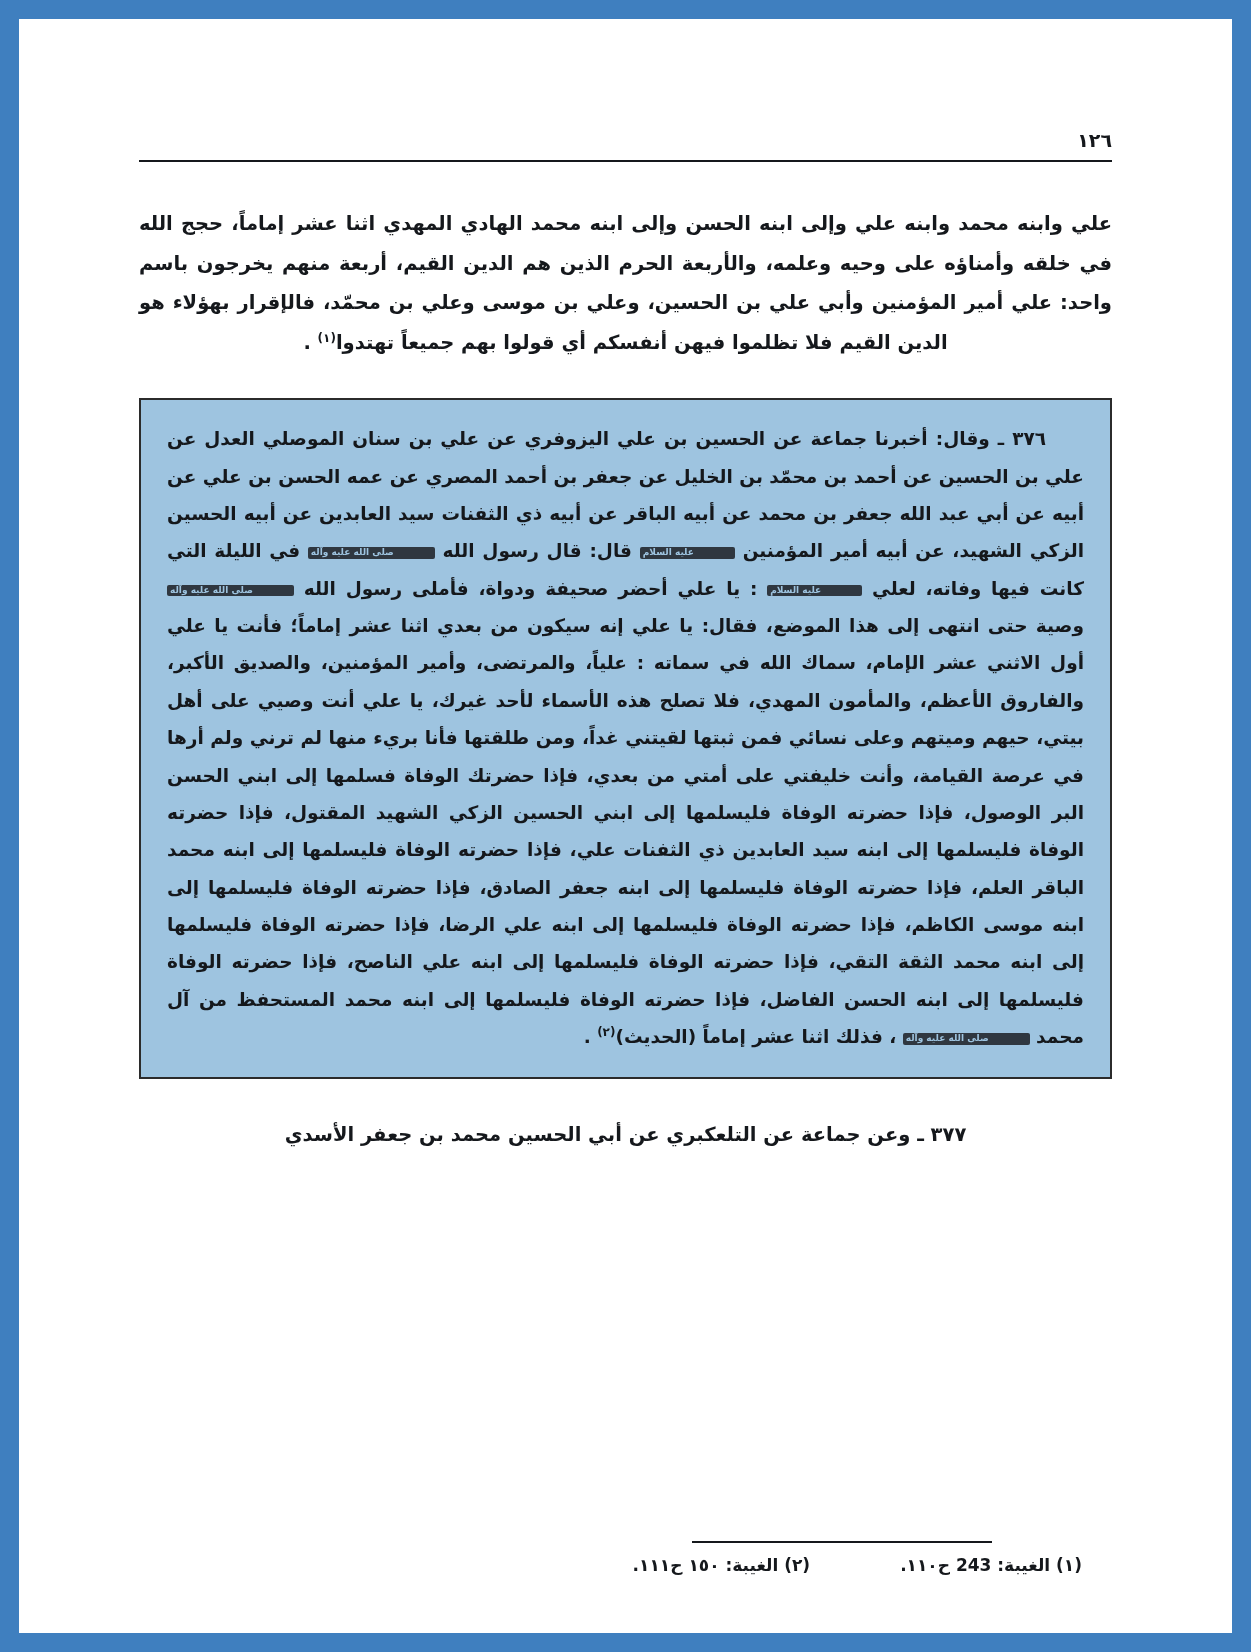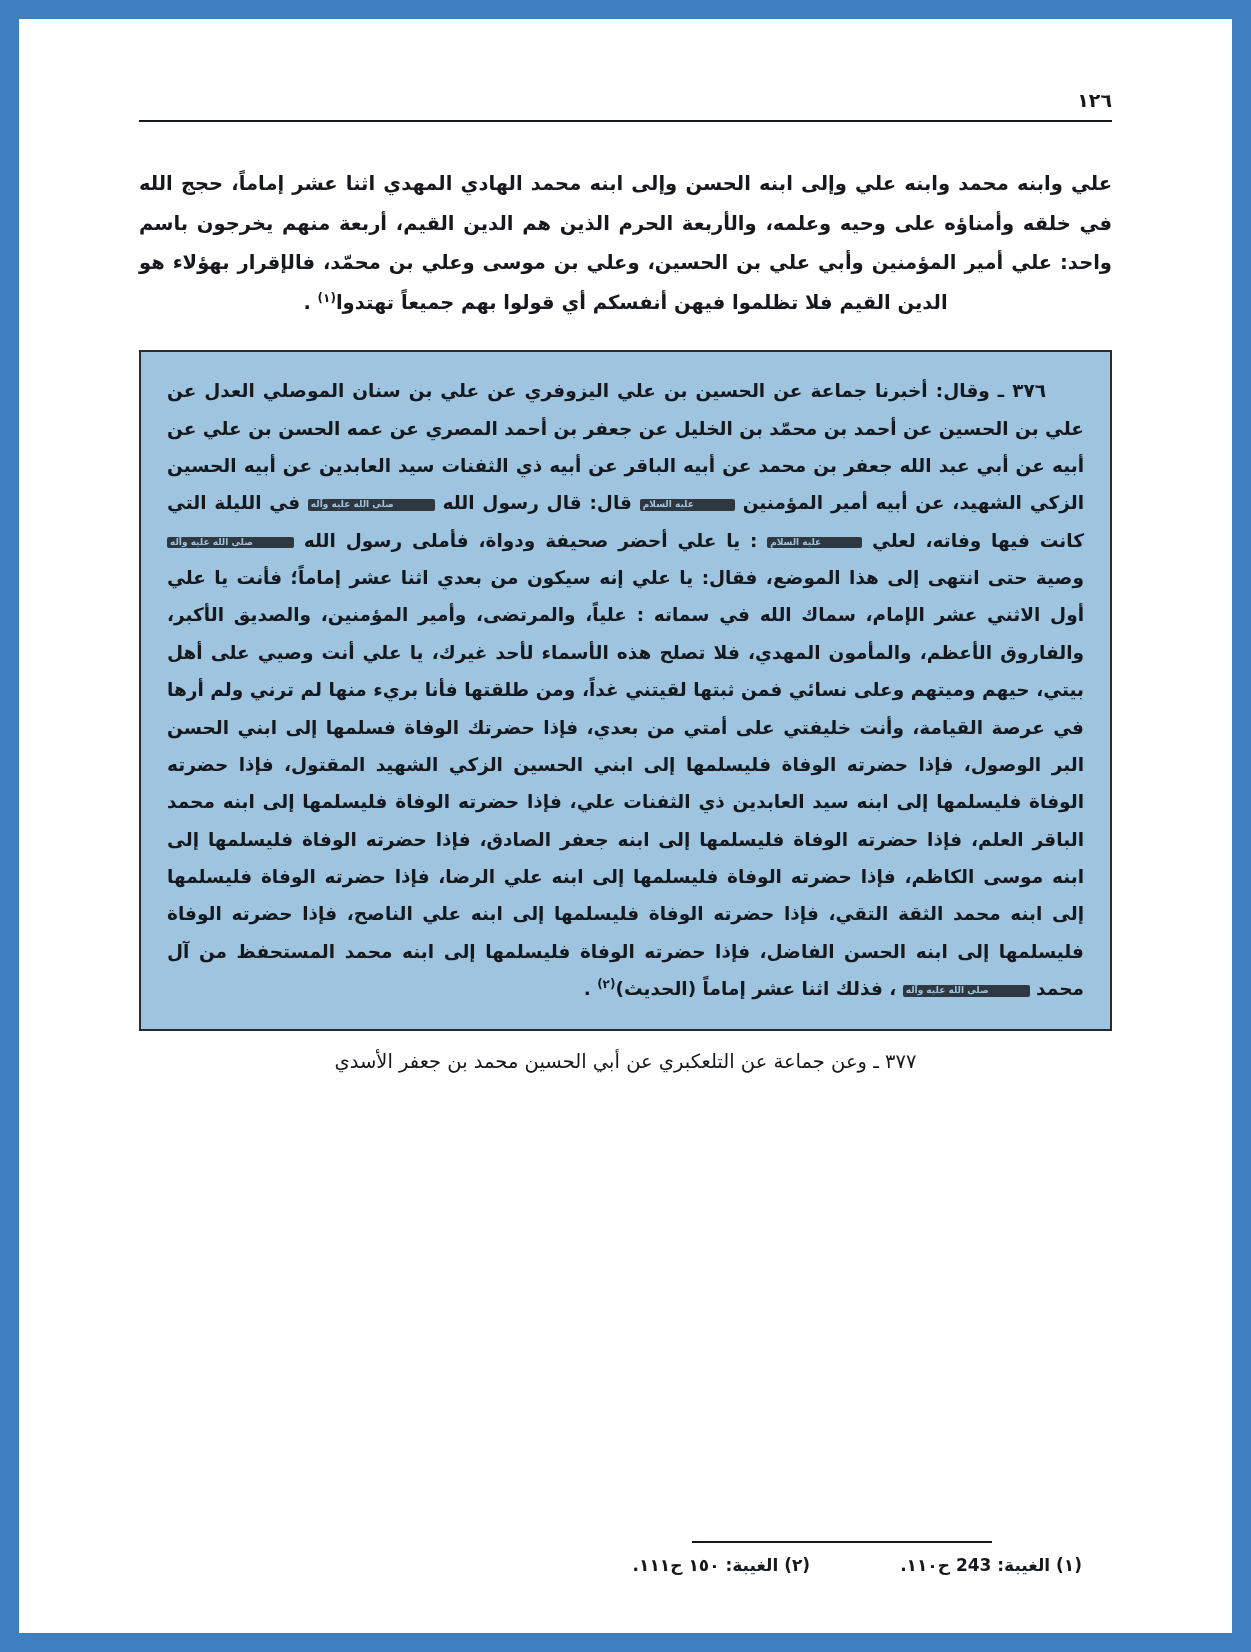--- a/index.html
+++ b/index.html
@@ -56,20 +56,21 @@
     white-space: nowrap;
     flex: 1 1 auto;
     text-align: right;
   }
   .page-number {
     font-family: "DejaVu Sans", sans-serif;
     font-size: 19px;
     font-weight: bold;
     color: #15181c;
     flex: 0 0 auto;
+    margin-top: 40px;
   }
   .header-rule {
     margin-top: 9px;
     height: 2px;
     background: #15181c;
     width: 100%;
   }
 
   
   .para {
@@ -85,21 +86,21 @@
     letter-spacing: -0.1px;
   }
   .para .sup {
     font-size: 12px;
     vertical-align: super;
     font-weight: bold;
   }
 
   
   .hadith-block {
-    margin-top: 28px;
+    margin-top: 36px;
     background: #9ec4e0;
     border: 2px solid #2b2b2b;
     padding: 20px 26px 22px 26px;
     direction: rtl;
   }
   .hadith-text {
     direction: rtl;
     text-align: justify;
     font-family: "DejaVu Sans", sans-serif;
     font-size: 18.5px;
@@ -126,24 +127,24 @@
     font-weight: bold;
     white-space: nowrap;
   }
 
   
   .para-after {
     direction: rtl;
     text-align: center;
     font-family: "DejaVu Sans", sans-serif;
     font-size: 19.5px;
-    font-weight: normal;
+    font-weight: bold;
     line-height: 2.0;
     color: #15181c;
-    margin-top: 11px;
+    margin-top: 36px;
   }
 
   
   .footnote-area {
     margin-top: auto;
     padding-bottom: 18px;
   }
   .footnote-rule {
     width: 300px;
     height: 2px;

